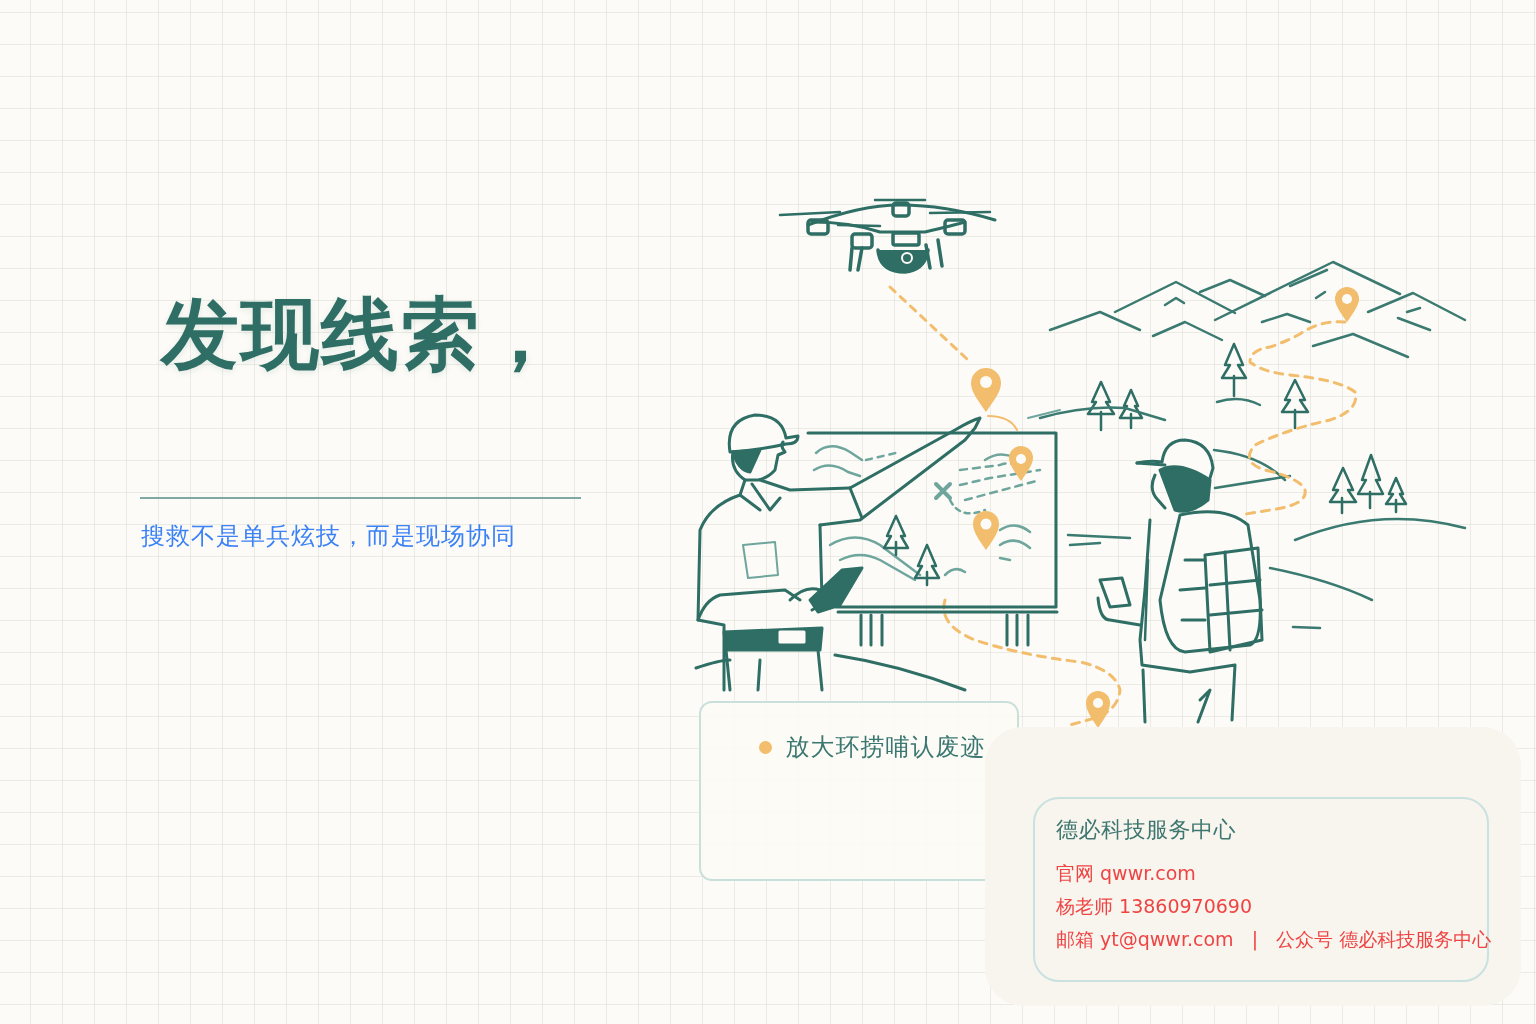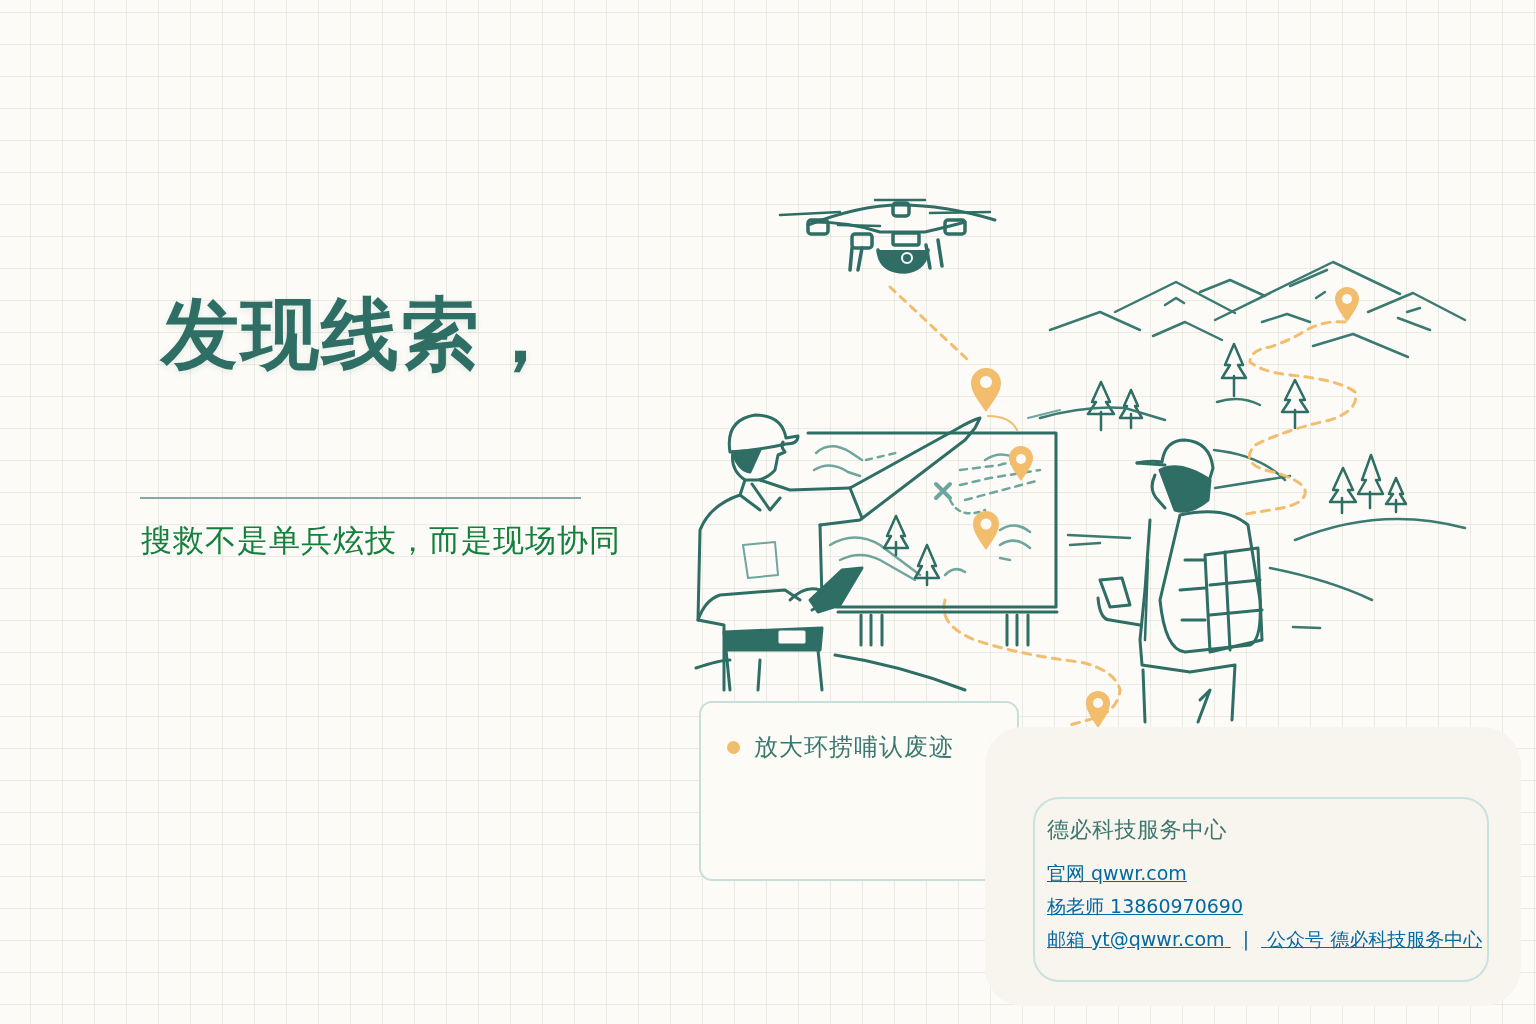--- a/index.html
+++ b/index.html
@@ -33,22 +33,22 @@
     left: 140px;
     top: 497px;
     width: 441px;
     height: 1.5px;
     background: #7fa9a3;
   }
   .subtitle {
     position: absolute;
     left: 141px;
     top: 520px;
-    font-size: 31px;
-    color: #15803d;
+    font-size: 24px;
+    color: #3b82f6;
     letter-spacing: 1px;
     white-space: nowrap;
   }
   .illus {
     position: absolute;
     left: 0; top: 0;
     width: 1536px; height: 1024px;
     pointer-events: none;
   }
   .list-card {
@@ -61,20 +61,21 @@
     border-radius: 13px;
     background: rgba(252,251,246,0.88);
     padding: 18px 0 0 26px;
     overflow: hidden;
   }
   .list-item {
     display: flex;
     align-items: center;
     height: 52px;
     white-space: nowrap;
+    justify-content: center;
   }
   .list-item .dot {
     width: 13px; height: 13px;
     border-radius: 50%;
     background: #f2bd6c;
     margin-right: 14px;
     flex: none;
   }
   .list-item .txt {
     font-size: 24px;
@@ -91,34 +92,33 @@
     border-radius: 38px;
   }
   .contact-card {
     position: absolute;
     left: 1033px;
     top: 797px;
     width: 456px;
     height: 185px;
     border: 2.5px solid #c9e2e0;
     border-radius: 26px;
-    padding: 16px 0 0 12px;
+    padding: 16px 0 0 21px;
     white-space: nowrap;
   }
   .contact-title {
     font-size: 22px;
     color: #3d7770;
     margin-bottom: 12px;
     letter-spacing: 0.5px;
   }
   .contact-line {
     font-size: 19px;
-    color: #0369a1;
+    color: #ef4444;
     line-height: 33px;
-    text-decoration: underline;
   }
   .contact-line .sep { margin: 0 12px; }
 </style>
 </head>
 <body>
 
 <div class="headline">
   <div>发现线索，</div>
 </div>
 <div class="divider"></div>

